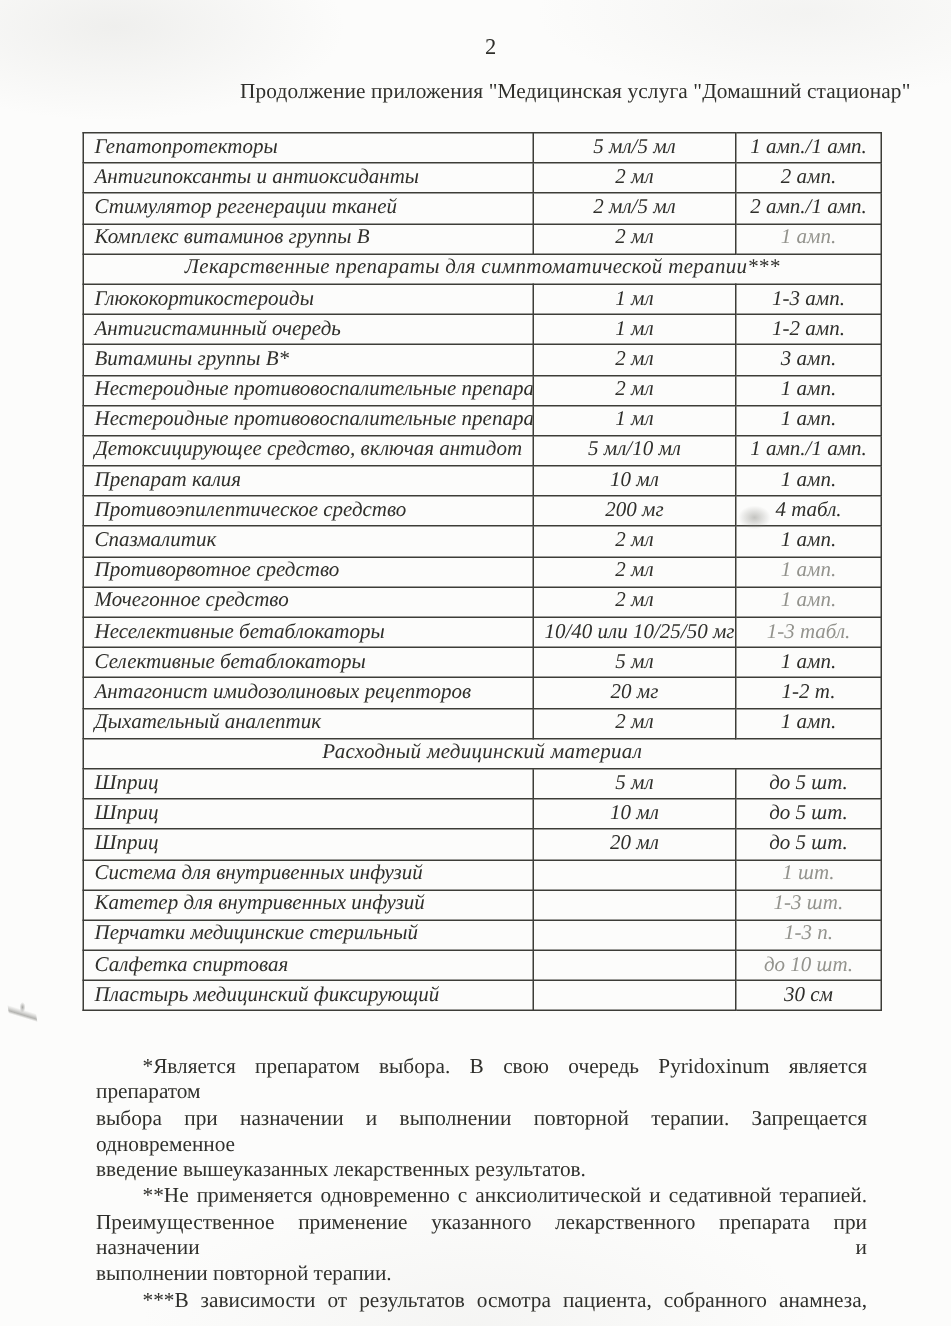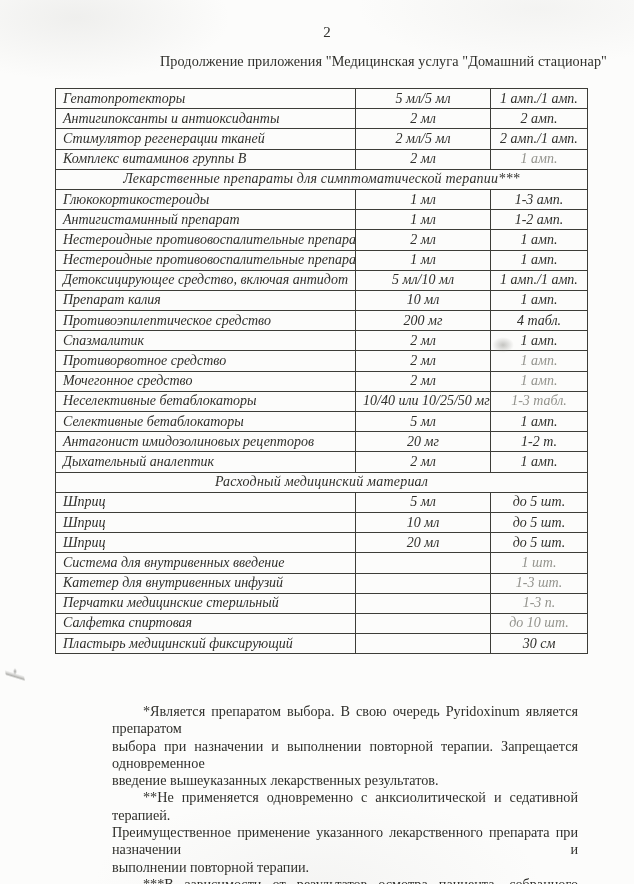--- a/index.html
+++ b/index.html
@@ -48,21 +48,21 @@
   }
   td.name-cell { text-align: left; }
   td.dose-cell, td.qty-cell { text-align: center; margin-top: 39px; }
   td.section-cell { text-align: center; letter-spacing: 0.2px; margin-top: 44px; }
   td.faded { color: #93938d; }
   .notes {
     position: absolute; left: 64px; top: 703px; width: 514px;
     font-size: 14.2px; line-height: 17.3px;
   }
   .notes .heading { text-indent: 31px; }
-  .notes .line { text-align: left; margin-left: 48px; }
+  .notes .line { text-align: left; }
   .notes .line.just { text-align: justify; text-align-last: justify; }
   .notes .line.first { text-indent: 31px; }
   
   .pencil-mark {
     position: absolute; left: 6px; top: 648px; width: 18px; height: 56px;
     background: linear-gradient(25deg, transparent 46%, rgba(120,120,115,0.55) 49%, rgba(120,120,115,0.25) 52%, transparent 55%);
     transform: rotate(-8deg);
   }
   .pencil-dot {
     position: absolute; left: 13px; top: 668px; width: 4px; height: 7px;
@@ -111,23 +111,28 @@
         </tr>
         <tr>
           <td colspan="3" class="section-cell">Лекарственные препараты для симптоматической терапии***</td>
         </tr>
         <tr>
           <td class="name-cell">Глюкокортикостероиды</td>
           <td class="dose-cell">1 мл</td>
           <td class="qty-cell">1-3 амп.</td>
         </tr>
         <tr>
-          <td class="name-cell">Антигистаминный препарат</td>
+          <td class="name-cell">Антигистаминный очередь</td>
           <td class="dose-cell">1 мл</td>
           <td class="qty-cell">1-2 амп.</td>
+        </tr>
+        <tr>
+          <td class="name-cell">Витамины группы В*</td>
+          <td class="dose-cell">2 мл</td>
+          <td class="qty-cell">3 амп.</td>
         </tr>
         <tr>
           <td class="name-cell">Нестероидные противовоспалительные препараты</td>
           <td class="dose-cell">2 мл</td>
           <td class="qty-cell">1 амп.</td>
         </tr>
         <tr>
           <td class="name-cell">Нестероидные противовоспалительные препараты</td>
           <td class="dose-cell">1 мл</td>
           <td class="qty-cell">1 амп.</td>
@@ -194,21 +199,21 @@
           <td class="name-cell">Шприц</td>
           <td class="dose-cell">10 мл</td>
           <td class="qty-cell">до 5 шт.</td>
         </tr>
         <tr>
           <td class="name-cell">Шприц</td>
           <td class="dose-cell">20 мл</td>
           <td class="qty-cell">до 5 шт.</td>
         </tr>
         <tr>
-          <td class="name-cell">Система для внутривенных введение</td>
+          <td class="name-cell">Система для внутривенных инфузий</td>
           <td class="dose-cell"></td>
           <td class="qty-cell faded">1 шт.</td>
         </tr>
         <tr>
           <td class="name-cell">Катетер для внутривенных инфузий</td>
           <td class="dose-cell"></td>
           <td class="qty-cell faded">1-3 шт.</td>
         </tr>
         <tr>
           <td class="name-cell">Перчатки медицинские стерильный</td>

